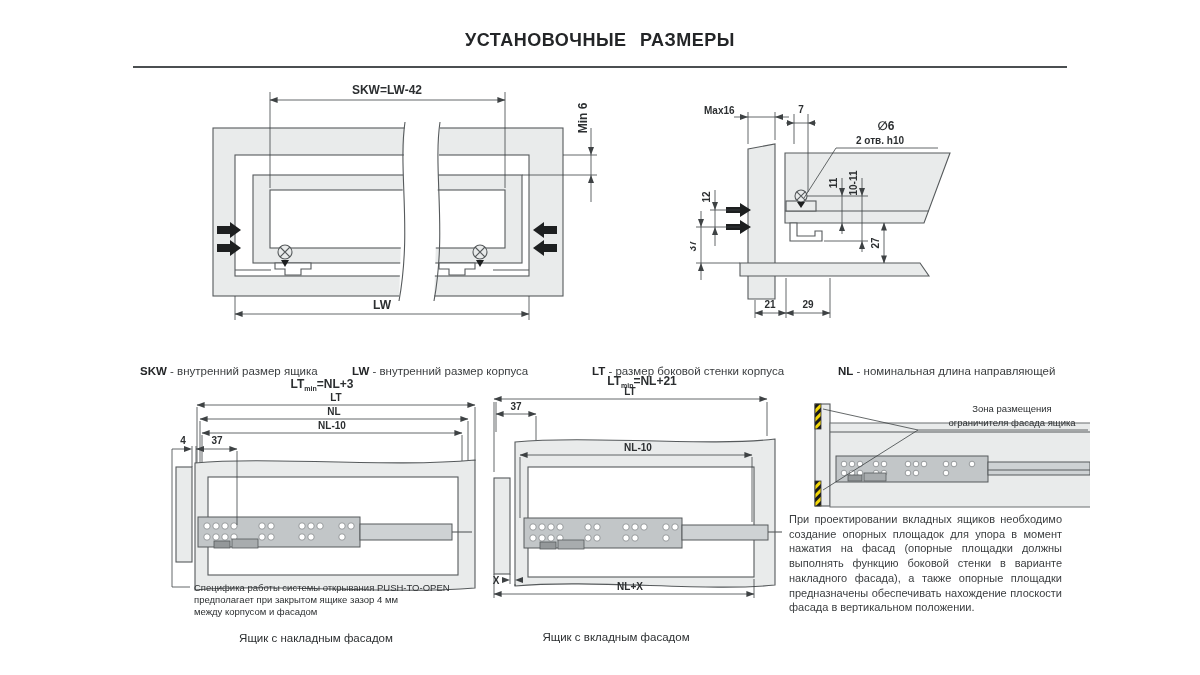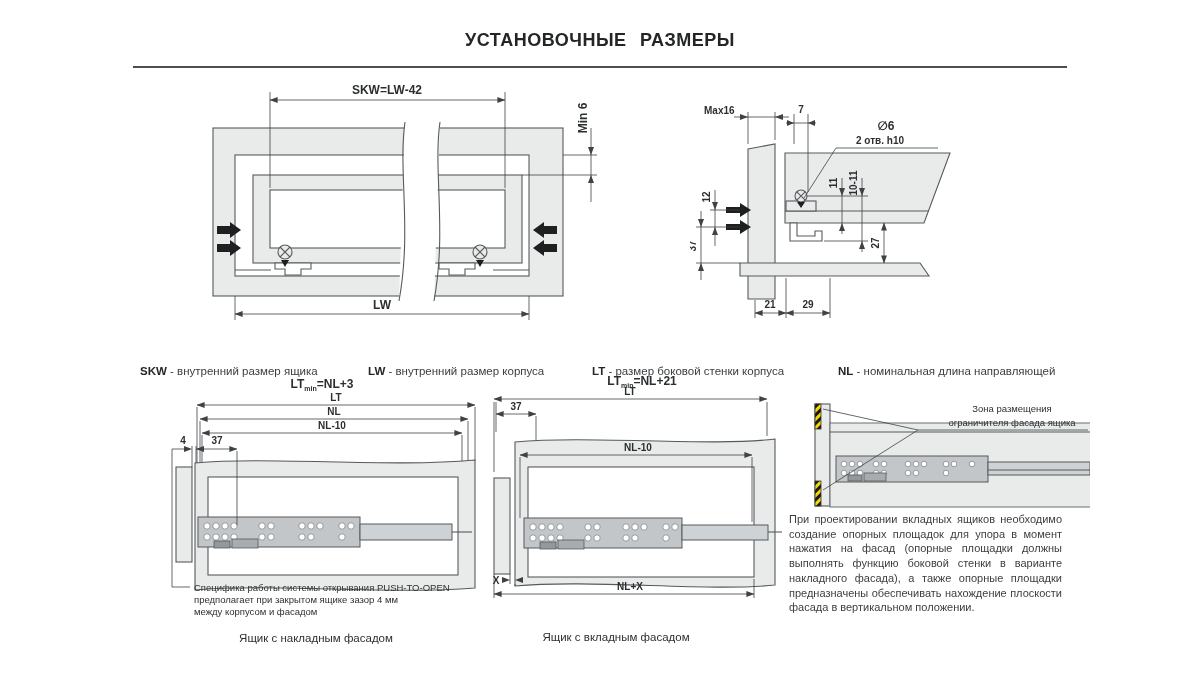--- a/index.html
+++ b/index.html
@@ -169,21 +169,21 @@
     <text class="dt" x="80" y="222" text-anchor="middle">21</text>
     <text class="dt" x="118" y="222" text-anchor="middle">29</text>
   </g>
 </svg>
 </div>
 
 <div class="abs legend-item" style="left:140px;">
   <b>SKW</b>
   <span>- внутренний размер ящика</span>
 </div>
-<div class="abs legend-item" style="left:368px;">
+<div class="abs legend-item" style="left:352px;">
   <b>LW</b>
   <span>- внутренний размер корпуса</span>
 </div>
 <div class="abs legend-item" style="left:592px;">
   <b>LT</b>
   <span>- размер боковой стенки корпуса</span>
 </div>
 <div class="abs legend-item" style="left:838px;">
   <b>NL</b>
   <span>- номинальная длина направляющей</span>

